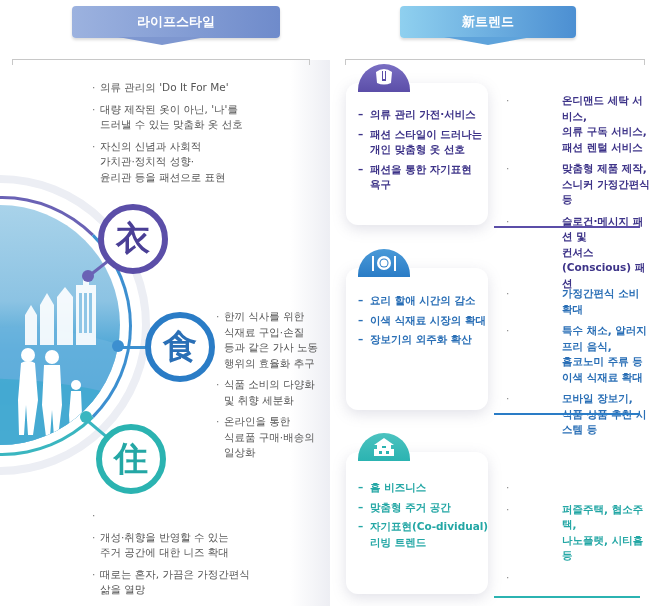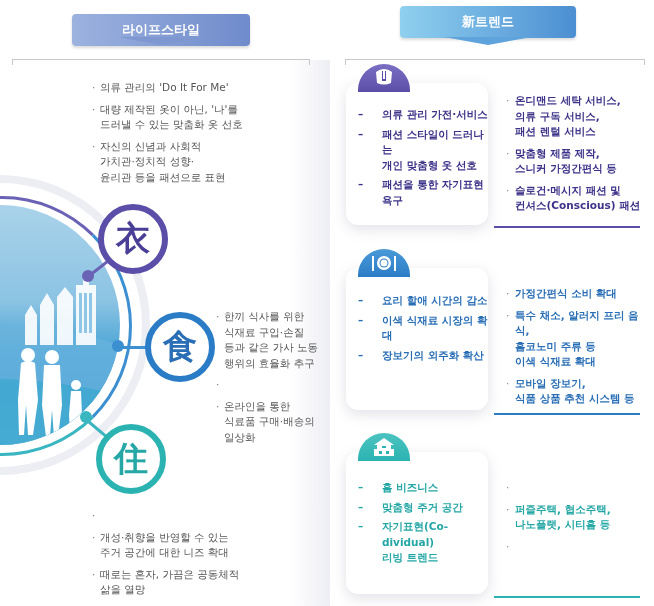--- a/index.html
+++ b/index.html
@@ -11,21 +11,21 @@
     position: absolute; left: 0; top: 60px; width: 330px; height: 546px;
     background: linear-gradient(to right, rgba(255,255,255,0) 88%, rgba(235,236,242,0.9) 100%);
   }
 
   
   .tab {
     position: absolute; height: 32px; border-radius: 4px;
     color: #fff; font-size: 13px; font-weight: bold; text-align: center; line-height: 32px;
     box-shadow: 0 2px 3px rgba(0,0,0,0.15);
   }
-  .tab-left { left: 72px; top: 14px; width: 178px; background: linear-gradient(to right, #9cb2df, #6f8bcb); }
+  .tab-left { left: 72px; top: 6px; width: 208px; background: linear-gradient(to right, #9cb2df, #6f8bcb); }
   .tab-right { left: 400px; top: 6px; width: 176px; background: linear-gradient(to right, #8fd0ef, #4c8fd2); }
   .tab-arrow {
     position: absolute; width: 0; height: 0;
     border-left: 44px solid transparent; border-right: 44px solid transparent;
   }
   .tab-arrow-left { left: 118px; top: 37px; border-top: 8px solid #7e97d0; }
   .tab-arrow-right { left: 444px; top: 37px; border-top: 8px solid #5ea3db; }
 
   .bracket {
     position: absolute; top: 59px; height: 6px; border-top: 1px solid #c8c8c8;
@@ -71,26 +71,26 @@
     position: absolute; left: 346px; width: 142px; background: #fff; border-radius: 12px;
     box-shadow: 0 4px 14px rgba(120,120,150,0.22);
   }
   .card-tab {
     position: absolute; left: 358px; width: 52px; height: 28px; border-radius: 26px 26px 0 0;
     display: flex; align-items: center; justify-content: center; color: #fff;
   }
   .card-list { position: absolute; left: 358px; font-size: 10.5px; font-weight: bold; line-height: 15.5px; }
   .card-list .item { display: flex; margin-bottom: 4px; }
   .card-list .dash { width: 12px; flex: none; }
-  .card-list .txt { white-space: pre-line; margin-left: 12px; }
+  .card-list .txt { white-space: pre-line; }
 
   .rlist { position: absolute; left: 506px; font-size: 10.5px; line-height: 15.5px; font-weight: bold; }
   .rlist .item { display: flex; margin-bottom: 6px; }
   .rlist .bullet { width: 9px; flex: none; color: #888; font-weight: normal; }
-  .rlist .txt { white-space: pre-line; }
+  .rlist .txt { white-space: pre-line; margin-left: 47px; }
 
   .rule { position: absolute; left: 494px; width: 146px; height: 2px; }
 </style>
 </head>
 <body>
 
 <div class="left-shade"></div>
 
 <div class="tab tab-left">라이프스타일</div>
 <div class="tab-arrow tab-arrow-left"></div>
@@ -166,41 +166,43 @@
 <div class="ltext" style="left:216px; top:309px; width:110px;">
   <div class="item">
       <span class="bullet">·</span>
       <span class="txt">한끼 식사를 위한
 식재료 구입·손질
 등과 같은 가사 노동
 행위의 효율화 추구</span>
     </div>
   <div class="item">
       <span class="bullet">·</span>
+      <span class="txt">식품 소비의 다양화
+및 취향 세분화</span>
     </div>
   <div class="item">
       <span class="bullet">·</span>
       <span class="txt">온라인을 통한
 식료품 구매·배송의
 일상화</span>
     </div>
 </div>
 
 <div class="ltext" style="left:92px; top:508px; width:210px;">
   <div class="item">
       <span class="bullet">·</span>
     </div>
   <div class="item">
       <span class="bullet">·</span>
       <span class="txt">개성·취향을 반영할 수 있는
 주거 공간에 대한 니즈 확대</span>
     </div>
   <div class="item">
       <span class="bullet">·</span>
-      <span class="txt">때로는 혼자, 가끔은 공동체적
+      <span class="txt">때로는 혼자, 가끔은 가정간편식
 삶을 열망</span>
     </div>
 </div>
 
 <div class="card" style="top:83px; height:142px;"></div>
 <div class="card-tab" style="top:64px; background:linear-gradient(to bottom,#7a6fc3,#5b4ea8);">
   <svg width="22" height="20" viewBox="0 0 22 20">
     <path d="M3 4 Q11 -2 19 4 L18 15 Q11 18 4 15 Z" fill="#fff"></path>
     <rect x="9" y="3" width="4" height="10" fill="#5b4ea8"></rect>
     <rect x="10" y="2" width="2" height="9" fill="#fff"></rect>

